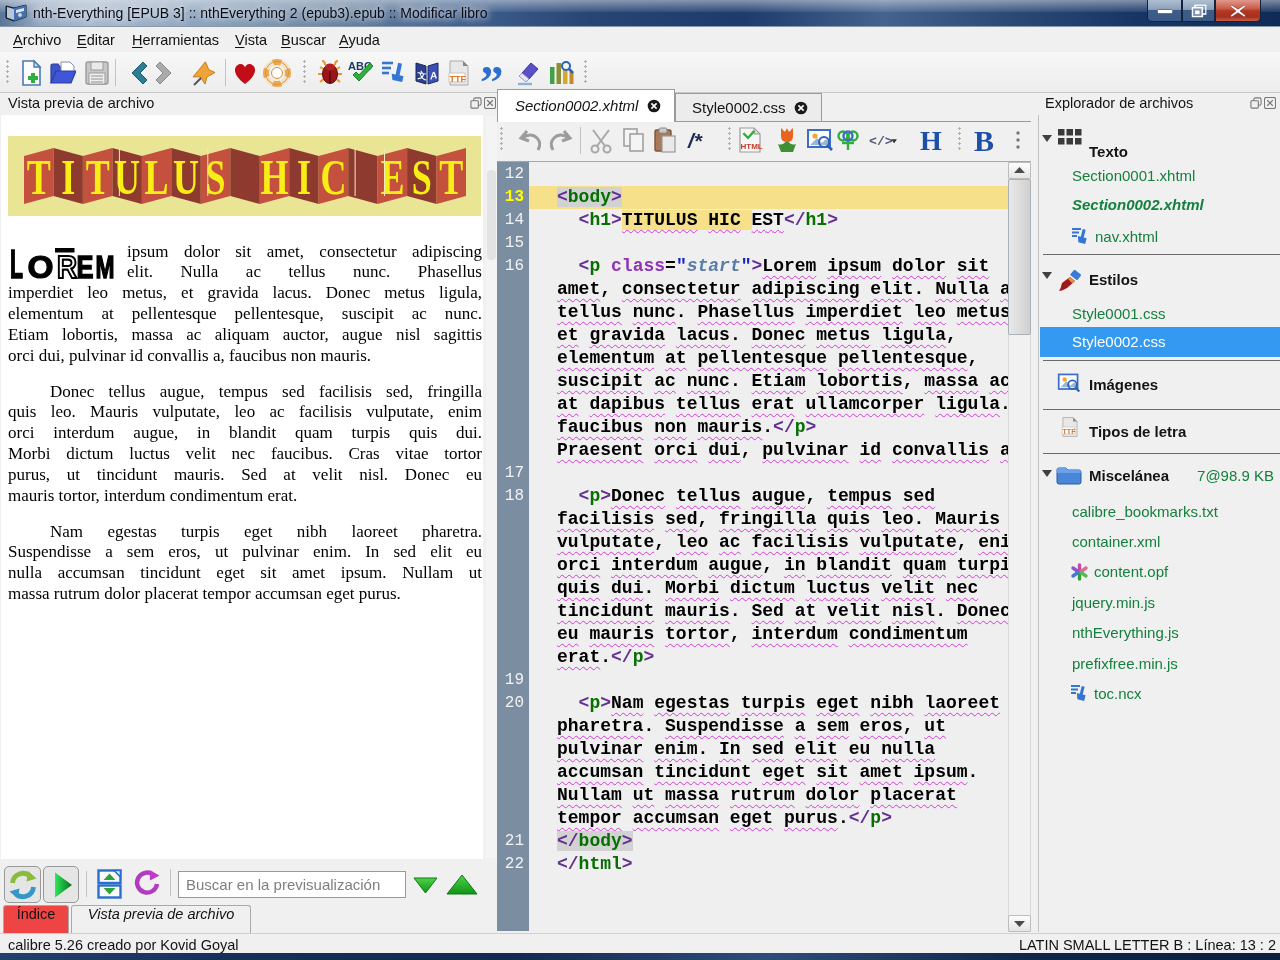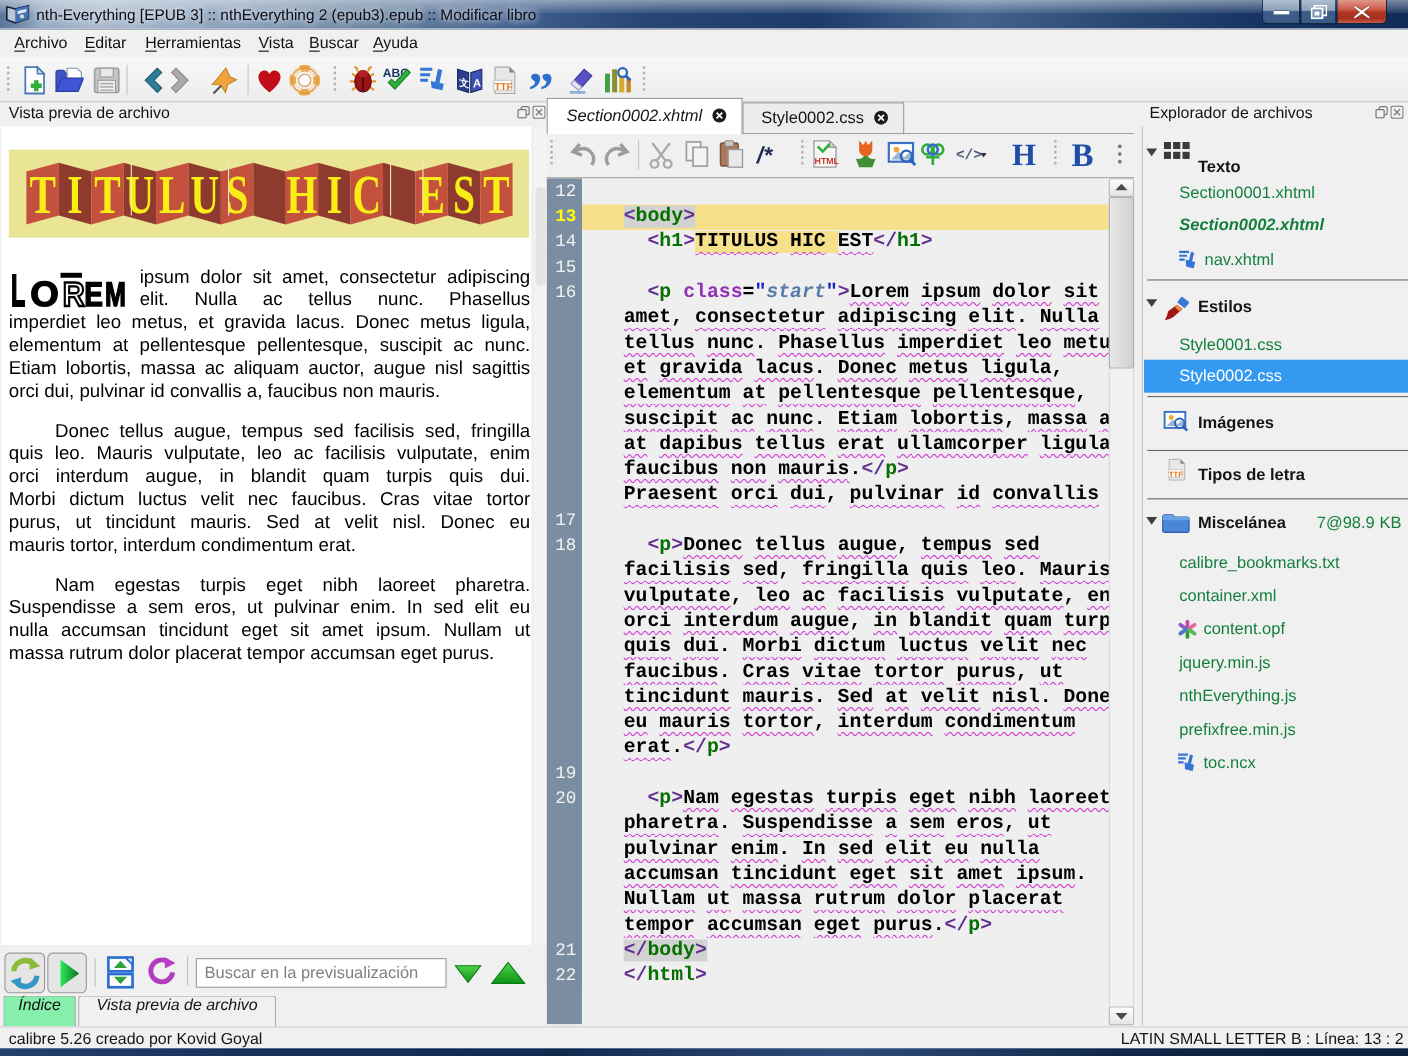--- a/index.html
+++ b/index.html
@@ -37,53 +37,53 @@
 .ticon { position:absolute; top:7px; width:28px; height:28px; }
 .ticon svg { width:28px; height:28px; }
 
 
 .dockhead { position:absolute; font-size:14.5px; color:#141414; }
 .dkbtn { position:absolute; width:13px; height:13px; }
 
 
 #preview { left:1px; top:115px; width:482px; height:744px; background:#ffffff; }
 #banner { position:absolute; left:7px; top:21px; width:473px; height:80px; background:#eae594; }
-#ptext { position:absolute; left:7px; top:126.5px; width:474px; font-family:Liberation Sans, sans-serif;
+#ptext { position:absolute; left:7px; top:126.5px; width:474px; font-family:Liberation Serif, serif;
   font-size:17px; color:#000; }
 #ptext .ln { height:20.85px; line-height:20.85px; text-align:justify; text-align-last:justify; white-space:nowrap; }
 #ptext .ln.last { text-align-last:left; }
 #ptext .ln.ind1 { margin-left:119px; }
 #ptext .ln.ind2 { text-indent:42px;margin-top:15px; }
 
 
 .pbtn { position:absolute; border:1px solid #999; border-radius:5px; background:#e5e5e5; }
 #psearch { position:absolute; left:178px; top:871px; width:228px; height:27px; background:#fff;
   border:1px solid #999; font-size:15px; color:#7f7f7f; padding-left:7px; line-height:25px; }
 .ptab { position:absolute; top:905px; height:28px; border:1px solid #a9a9a9; border-bottom:none;
-  border-radius:3px 3px 0 0; background:#86efac; font-size:14.5px; color:#141414; text-align:center;font-style:italic; }
+  border-radius:3px 3px 0 0; background:#ef4444; font-size:14.5px; color:#141414; text-align:center; }
 .ptab.active { background:#f0f0f0; }
 
 
 .etab { position:absolute; border:1px solid #9b9b9b; font-size:15px; color:#141414; }
 .etab .cls { display:inline-block; vertical-align:-2px; margin-left:9px; }
 
 
 #etoolbar { left:497px; top:122px; width:534px; height:36px; background:#f0f0f0; }
 .eicon { position:absolute; top:4px; width:28px; height:28px; }
 .eicon svg { width:28px; height:28px; }
 
 
 #codearea { left:497px; top:161px; width:534px; height:771px; background:#efefef; border-top:1px solid #a6a6a6; overflow:hidden; }
 #codearea .gutbg { position:absolute; left:0; top:0; width:32px; height:769px; background:#7b8da0; }
 #code { position:absolute; left:0; top:1px; font-family:"Liberation Mono", monospace; font-size:18px; font-weight:700; }
 .crow { height:23px; line-height:23px; white-space:pre; position:relative; }
 .crow .gut { display:inline-block; width:32px; background:#7b8da0; color:#f2f2f2;
   text-align:right; padding-right:5px; font-size:16px; font-weight:400;
   font-family:"Liberation Mono", monospace; height:23px; float:left; }
-.crow .ct { display:block; margin-left:34px; height:23px; color:#000;padding-left:36px; }
+.crow .ct { display:block; margin-left:24px; height:23px; color:#000;padding-left:36px; }
 .crow.cur .gut { color:#ffff00; font-weight:700; }
 .crow.cur { background:linear-gradient(90deg, transparent 32px, #f7e08a 32px); width:511px; }
 .pt { color:#64308f; }
 .tn { color:#056f00; }
 .at { color:#9131b5; }
 .q { color:#1821c8; }
 .av { color:#5a7ca8; font-style:italic; }
 .mt { background:#d2d2d2; }
 .hl { background:#f7e08a; }
 #code b { font-weight:700; }
@@ -477,21 +477,20 @@
 <div class="crow "><span class="gut"></span><span class="ct"><u>suscipit</u> <u>ac</u> <u>nunc</u>. <u>Etiam</u> <u>lobortis</u>, <u>massa</u> <u>ac</u></span></div>
 <div class="crow "><span class="gut"></span><span class="ct"><u>at</u> <u>dapibus</u> <u>tellus</u> <u>erat</u> <u>ullamcorper</u> <u>ligula</u>.</span></div>
 <div class="crow "><span class="gut"></span><span class="ct"><u>faucibus</u> <u>non</u> <u>mauris</u>.<span class="pt">&lt;/</span><span class="tn">p</span><span class="pt">&gt;</span></span></div>
 <div class="crow "><span class="gut"></span><span class="ct"><u>Praesent</u> <u>orci</u> <u>dui</u>, <u>pulvinar</u> <u>id</u> <u>convallis</u> <u>a</u>,</span></div>
 <div class="crow "><span class="gut">17</span><span class="ct"></span></div>
 <div class="crow "><span class="gut">18</span><span class="ct">  <span class="pt">&lt;</span><span class="tn">p</span><span class="pt">&gt;</span><u>Donec</u> <u>tellus</u> <u>augue</u>, <u>tempus</u> <u>sed</u></span></div>
 <div class="crow "><span class="gut"></span><span class="ct"><u>facilisis</u> <u>sed</u>, <u>fringilla</u> <u>quis</u> <u>leo</u>. <u>Mauris</u></span></div>
 <div class="crow "><span class="gut"></span><span class="ct"><u>vulputate</u>, <u>leo</u> <u>ac</u> <u>facilisis</u> <u>vulputate</u>, <u>enim</u></span></div>
 <div class="crow "><span class="gut"></span><span class="ct"><u>orci</u> <u>interdum</u> <u>augue</u>, <u>in</u> <u>blandit</u> <u>quam</u> <u>turpis</u></span></div>
 <div class="crow "><span class="gut"></span><span class="ct"><u>quis</u> <u>dui</u>. <u>Morbi</u> <u>dictum</u> <u>luctus</u> <u>velit</u> <u>nec</u></span></div>
-<div class="crow "><span class="gut"></span><span class="ct"><u>faucibus</u>. <u>Cras</u> <u>vitae</u> <u>tortor</u> <u>purus</u>, <u>ut</u></span></div>
 <div class="crow "><span class="gut"></span><span class="ct"><u>tincidunt</u> <u>mauris</u>. <u>Sed</u> <u>at</u> <u>velit</u> <u>nisl</u>. <u>Donec</u></span></div>
 <div class="crow "><span class="gut"></span><span class="ct"><u>eu</u> <u>mauris</u> <u>tortor</u>, <u>interdum</u> <u>condimentum</u></span></div>
 <div class="crow "><span class="gut"></span><span class="ct"><u>erat</u>.<span class="pt">&lt;/</span><span class="tn">p</span><span class="pt">&gt;</span></span></div>
 <div class="crow "><span class="gut">19</span><span class="ct"></span></div>
 <div class="crow "><span class="gut">20</span><span class="ct">  <span class="pt">&lt;</span><span class="tn">p</span><span class="pt">&gt;</span><u>Nam</u> <u>egestas</u> <u>turpis</u> <u>eget</u> <u>nibh</u> <u>laoreet</u></span></div>
 <div class="crow "><span class="gut"></span><span class="ct"><u>pharetra</u>. <u>Suspendisse</u> <u>a</u> <u>sem</u> <u>eros</u>, <u>ut</u></span></div>
 <div class="crow "><span class="gut"></span><span class="ct"><u>pulvinar</u> <u>enim</u>. <u>In</u> <u>sed</u> <u>elit</u> <u>eu</u> <u>nulla</u></span></div>
 <div class="crow "><span class="gut"></span><span class="ct"><u>accumsan</u> <u>tincidunt</u> <u>eget</u> <u>sit</u> <u>amet</u> <u>ipsum</u>.</span></div>
 <div class="crow "><span class="gut"></span><span class="ct"><u>Nullam</u> <u>ut</u> <u>massa</u> <u>rutrum</u> <u>dolor</u> <u>placerat</u></span></div>
 <div class="crow "><span class="gut"></span><span class="ct"><u>tempor</u> <u>accumsan</u> <u>eget</u> <u>purus</u>.<span class="pt">&lt;/</span><span class="tn">p</span><span class="pt">&gt;</span></span></div>

